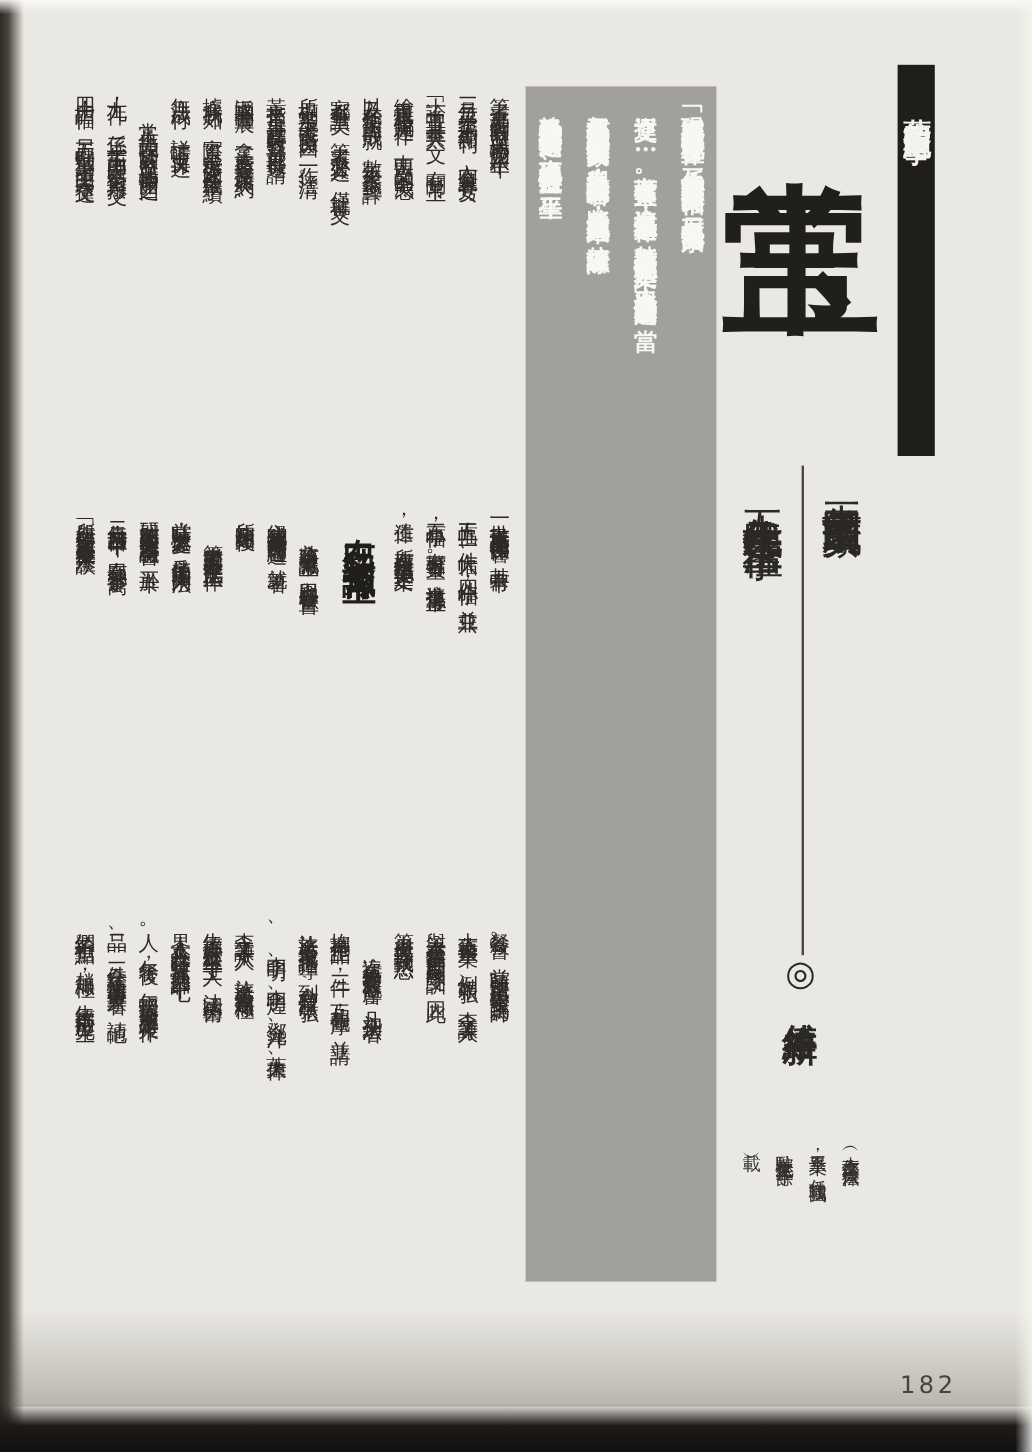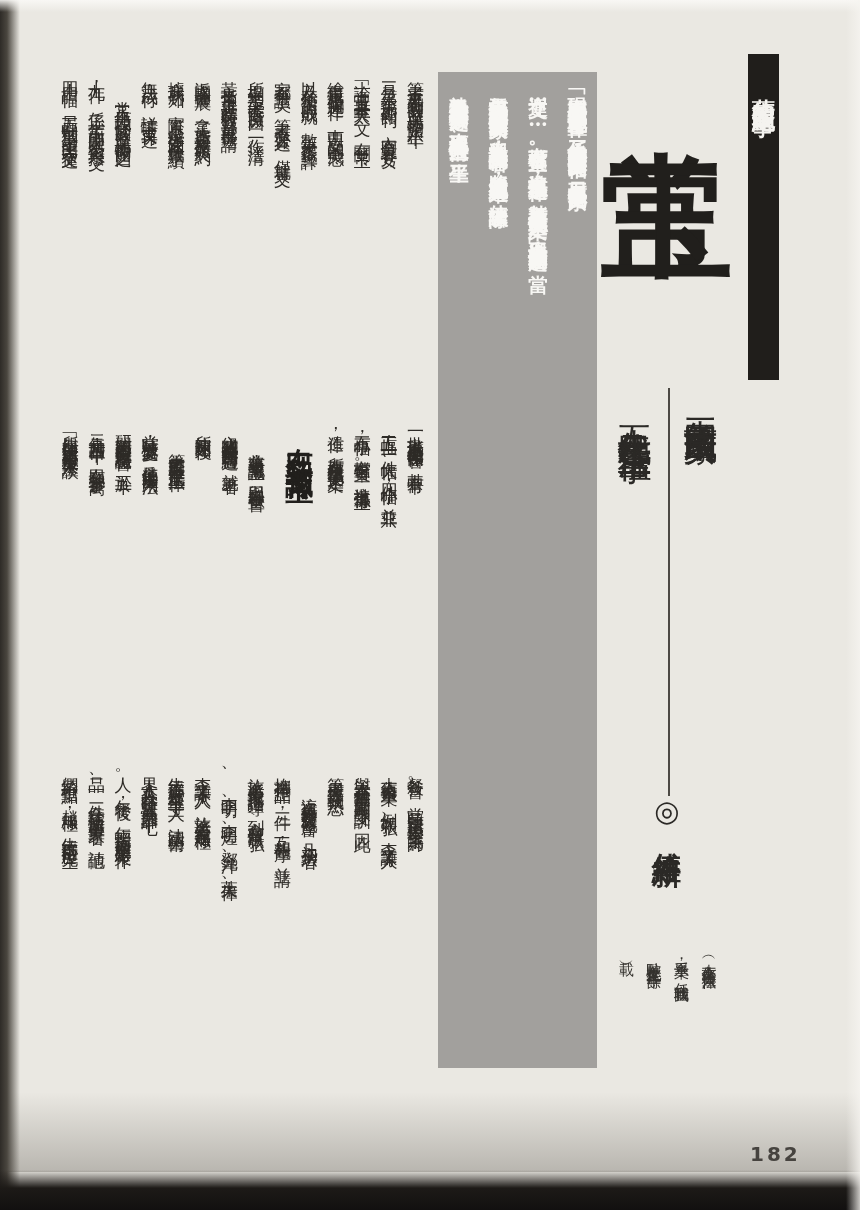--- a/index.html
+++ b/index.html
@@ -108,21 +108,21 @@
     font-size:17px;line-height:26.6px;letter-spacing:1.6px;
   }
   .band-3{
     left:56px;top:764px;width:373px;height:342px;
     font-size:17px;line-height:26.6px;letter-spacing:2.6px;
   }
 
   .page-number{
     position:absolute;left:750px;top:1142px;
     font-family:"DejaVu Sans","Liberation Sans",sans-serif;
-    font-size:20px;letter-spacing:3px;color:#46433f;font-weight:bold;
+    font-size:20px;letter-spacing:3px;color:#46433f;
   }
 </style>
 </head>
 <body>
 
 <div class="page">
 
   <div class="shade-bottom"></div>
   <div class="edge-left"></div>
   <div class="edge-bottom"></div>

